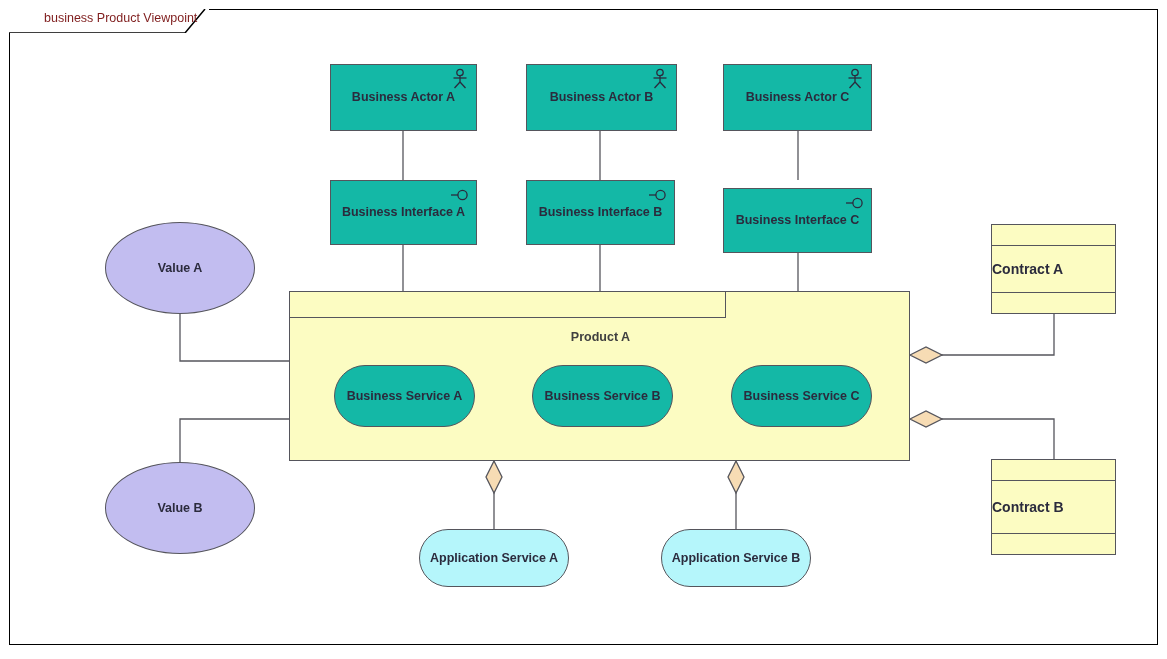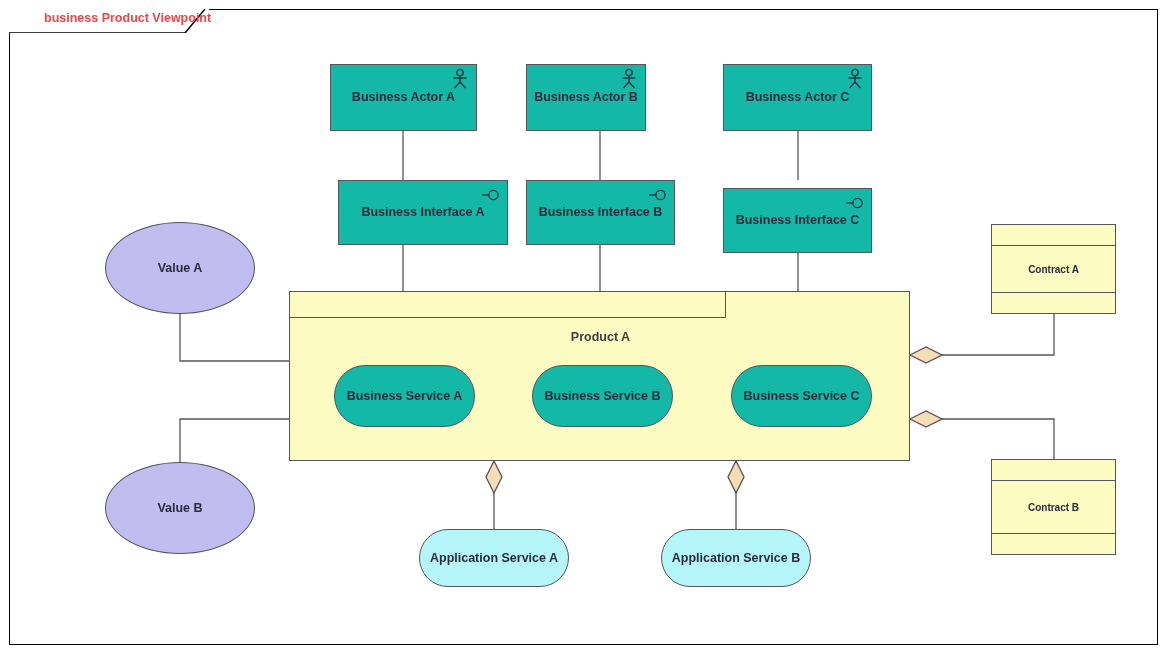--- a/index.html
+++ b/index.html
@@ -35,22 +35,22 @@
     height: 24px;
     box-sizing: border-box;
     background: #ffffff;
   }
   #frame-tab svg { display: block; }
   #frame-title {
     position: absolute;
     left: 20px;
     top: 11px;
     font-size: 12.5px;
-    font-weight: bold;
-    color: #ef4444;
+    font-weight: normal;
+    color: #7f1d1d;
     white-space: nowrap;
     letter-spacing: 0px;
     padding-left: 24px;
   }
 
   
   .node {
     position: absolute;
     box-sizing: border-box;
     border: 1.3px solid #55555c;
@@ -136,22 +136,21 @@
     height: 0;
     border-top: 1.3px solid #55555c;
   }
   .contract .band.top { top: 20px; }
   .contract .band.bottom { bottom: 20px; }
   .contract .clbl {
     position: absolute;
     left: 0; right: 0;
     top: 50%;
     transform: translateY(-50%);
-    text-align: center;
-    font-size: 10px;
+    font-size: 14px;
     font-weight: bold;
     color: #2b2b3d;
   }
 
   
   #links {
     position: absolute;
     left: 0; top: 0;
     width: 1167px;
     height: 659px;
@@ -217,21 +216,21 @@
         <circle cx="11" cy="4.5" r="3.2" fill="none" stroke="#2b2b3d" stroke-width="1.3"></circle>
         <line x1="11" y1="7.7" x2="11" y2="14" stroke="#2b2b3d" stroke-width="1.3"></line>
         <line x1="4.5" y1="10" x2="17.5" y2="10" stroke="#2b2b3d" stroke-width="1.3"></line>
         <line x1="11" y1="14" x2="5.5" y2="20" stroke="#2b2b3d" stroke-width="1.3"></line>
         <line x1="11" y1="14" x2="16.5" y2="20" stroke="#2b2b3d" stroke-width="1.3"></line>
       </svg>
     </span>
     <span class="lbl">Business Actor A</span>
   </div>
 
-  <div class="node rect" style="left:526px; top:64px; width:120px; height:67px;align-items:center;">
+  <div class="node rect" style="left:526px; top:64px; width:151px; height:67px;align-items:center;">
     <span class="corner-icon">
       <svg viewBox="0 0 22 22" width="22" height="22">
         <circle cx="11" cy="4.5" r="3.2" fill="none" stroke="#2b2b3d" stroke-width="1.3"></circle>
         <line x1="11" y1="7.7" x2="11" y2="14" stroke="#2b2b3d" stroke-width="1.3"></line>
         <line x1="4.5" y1="10" x2="17.5" y2="10" stroke="#2b2b3d" stroke-width="1.3"></line>
         <line x1="11" y1="14" x2="5.5" y2="20" stroke="#2b2b3d" stroke-width="1.3"></line>
         <line x1="11" y1="14" x2="16.5" y2="20" stroke="#2b2b3d" stroke-width="1.3"></line>
       </svg>
     </span>
     <span class="lbl">Business Actor B</span>
@@ -243,21 +242,21 @@
         <circle cx="11" cy="4.5" r="3.2" fill="none" stroke="#2b2b3d" stroke-width="1.3"></circle>
         <line x1="11" y1="7.7" x2="11" y2="14" stroke="#2b2b3d" stroke-width="1.3"></line>
         <line x1="4.5" y1="10" x2="17.5" y2="10" stroke="#2b2b3d" stroke-width="1.3"></line>
         <line x1="11" y1="14" x2="5.5" y2="20" stroke="#2b2b3d" stroke-width="1.3"></line>
         <line x1="11" y1="14" x2="16.5" y2="20" stroke="#2b2b3d" stroke-width="1.3"></line>
       </svg>
     </span>
     <span class="lbl">Business Actor C</span>
   </div>
 
-  <div class="node rect" style="left:330px; top:180px; width:170px; height:65px;margin-left:8px;">
+  <div class="node rect" style="left:330px; top:180px; width:147px; height:65px;">
     <span class="corner-icon">
       <svg viewBox="0 0 22 22" width="22" height="22">
         <line x1="2" y1="11" x2="9" y2="11" stroke="#2b2b3d" stroke-width="1.3"></line>
         <circle cx="13.5" cy="11" r="4.6" fill="none" stroke="#2b2b3d" stroke-width="1.3"></circle>
       </svg>
     </span>
     <span class="lbl">Business Interface A</span>
   </div>
 
   <div class="node rect" style="left:526px; top:180px; width:149px; height:65px;">

